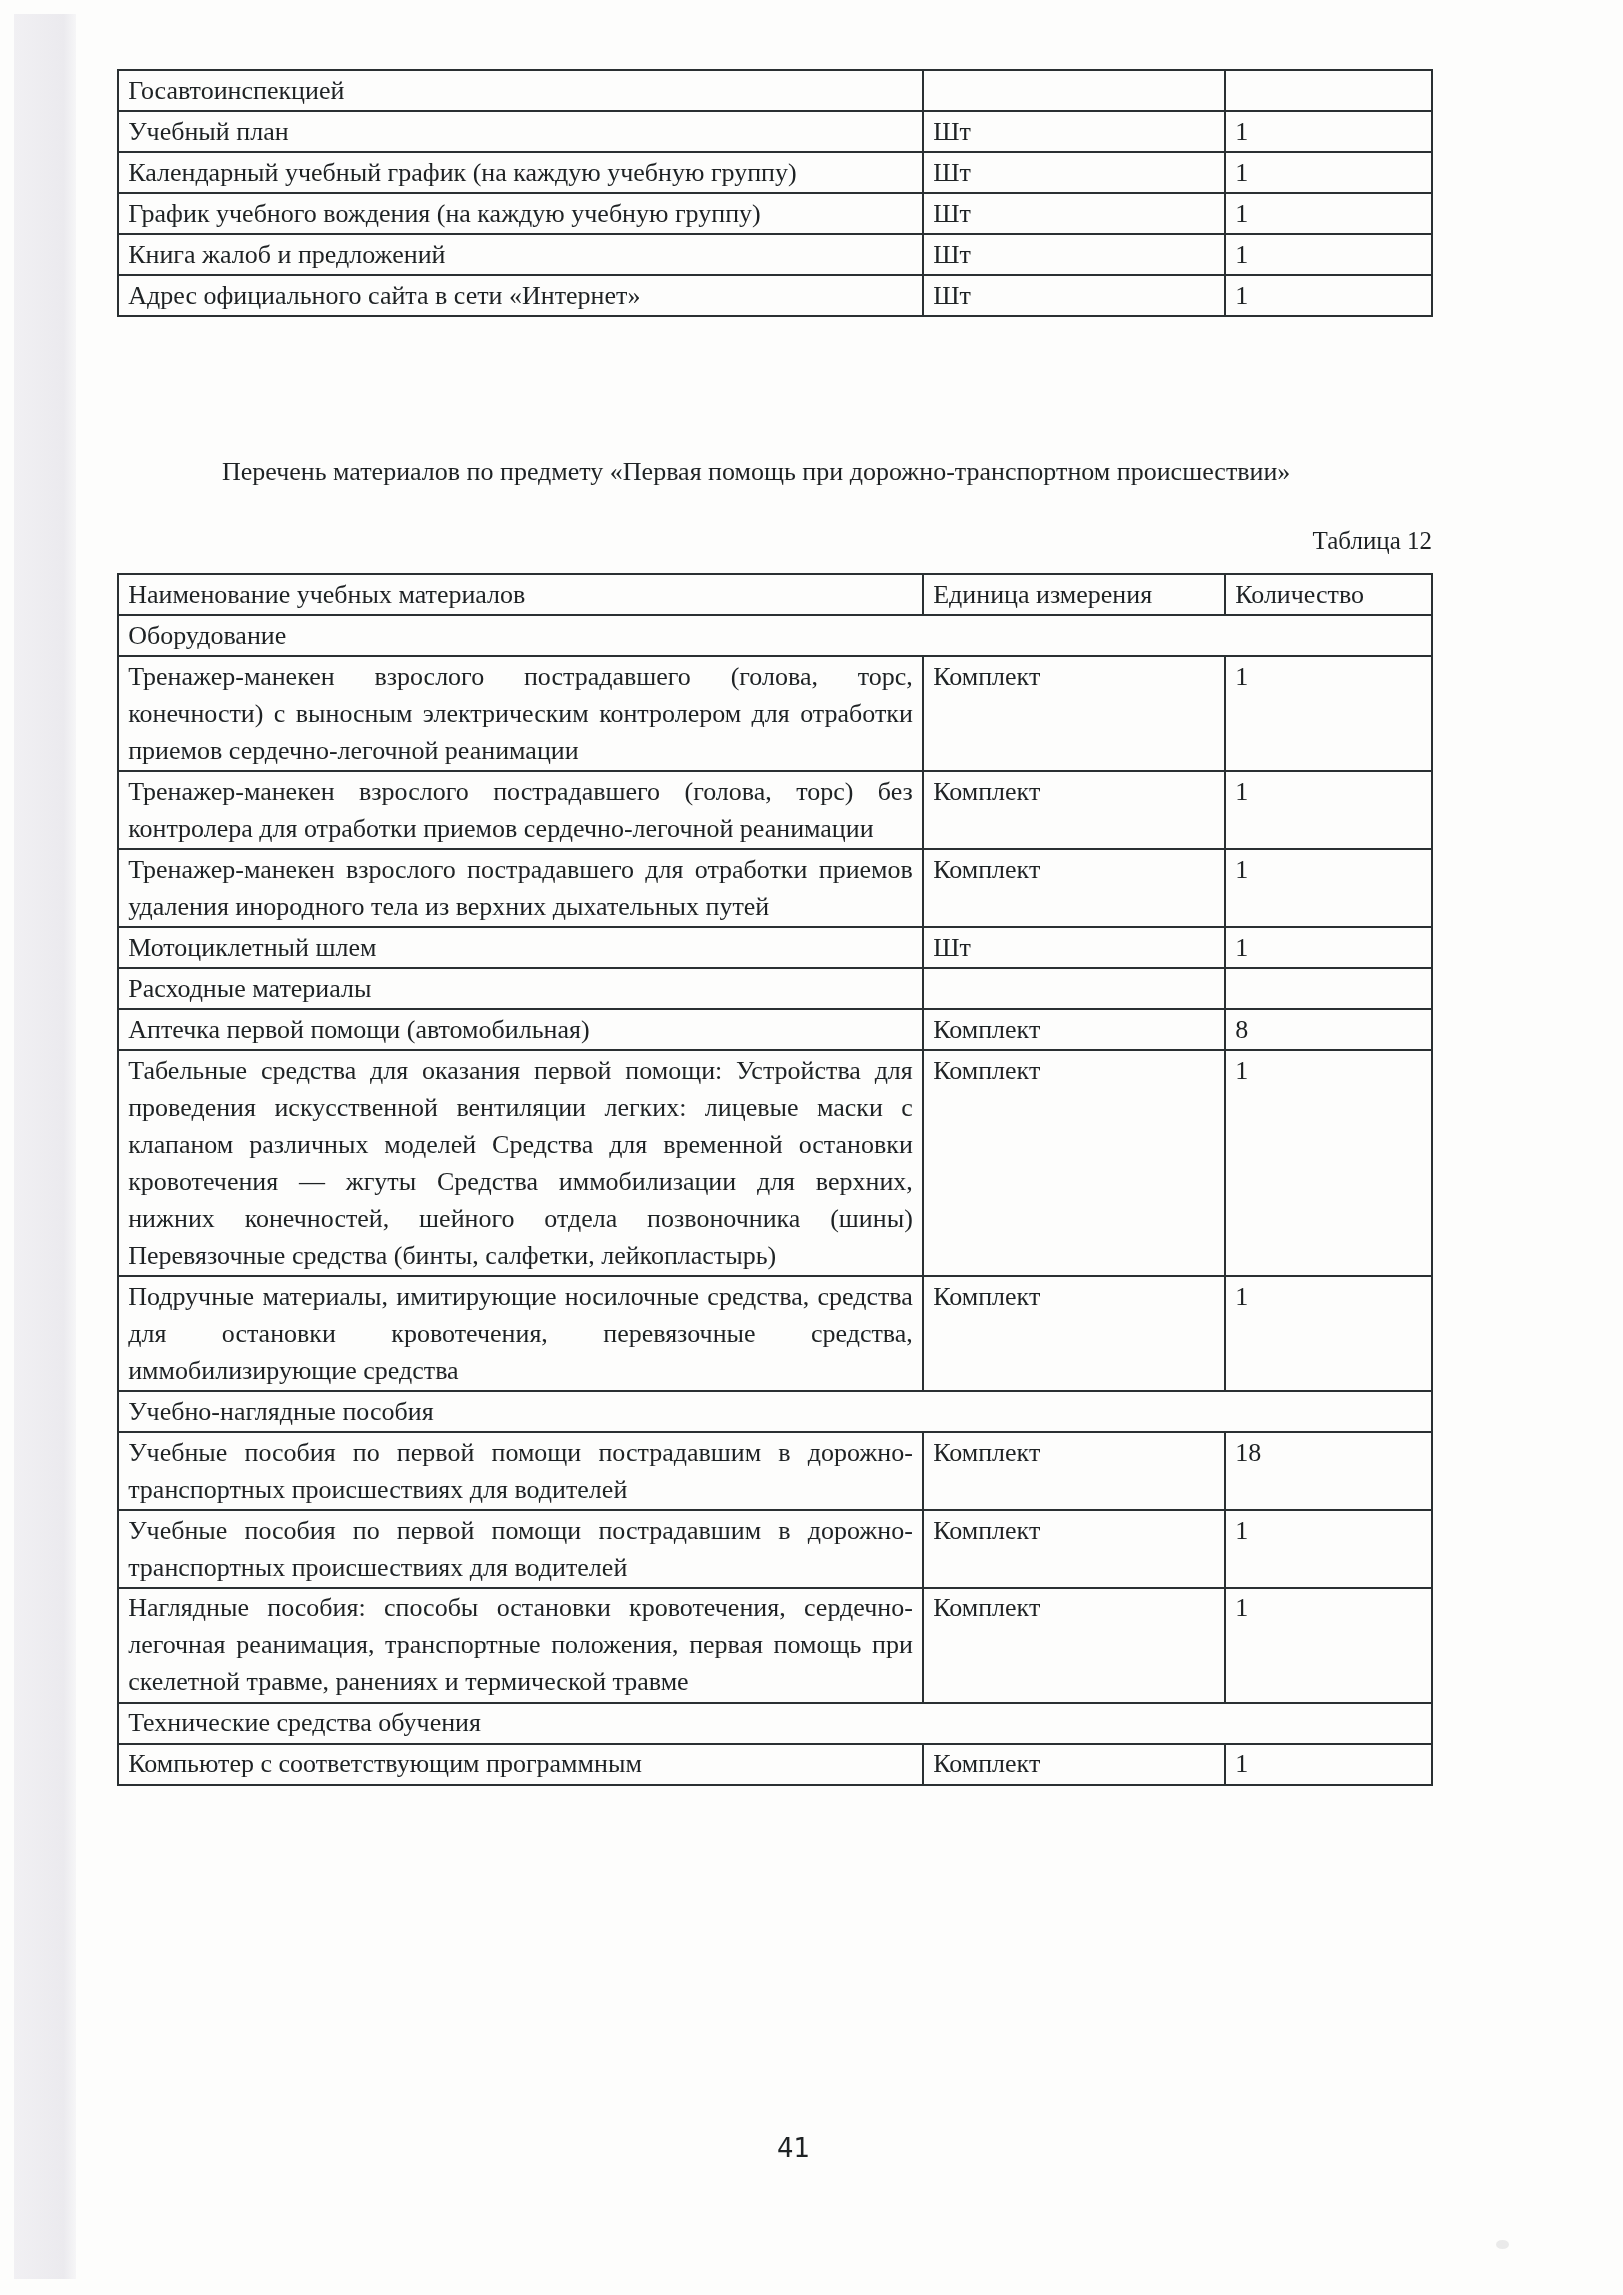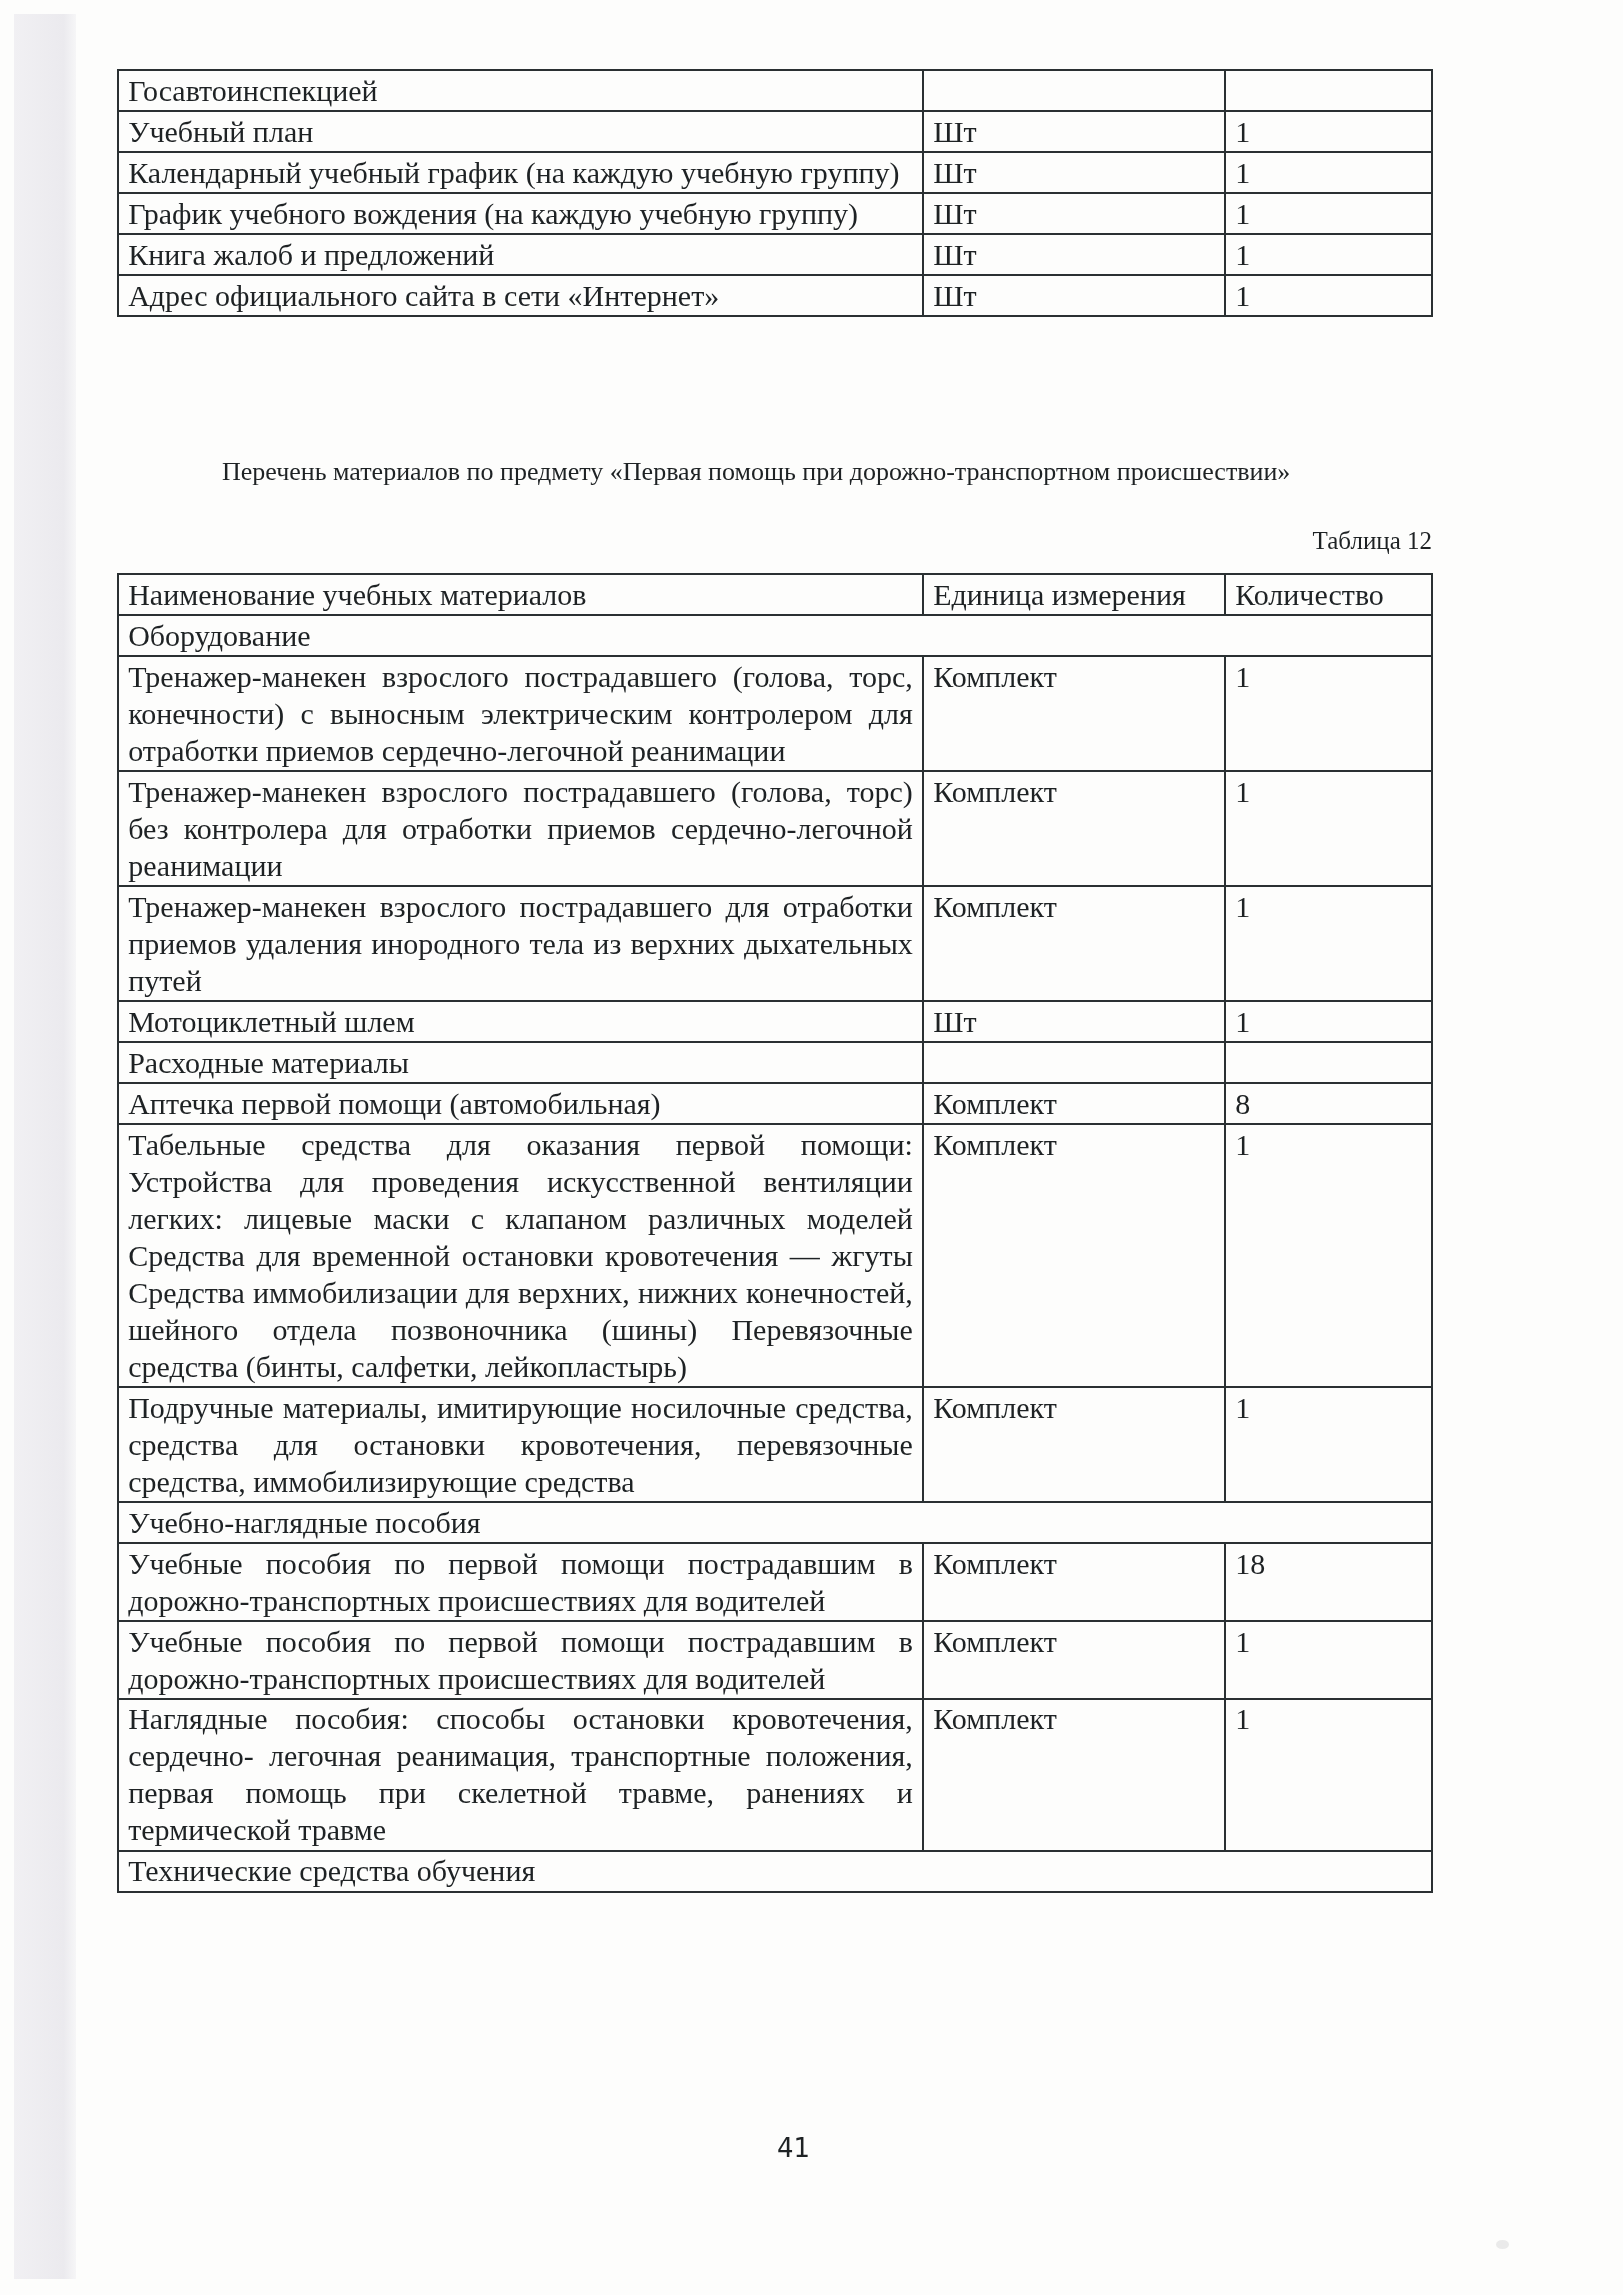--- a/index.html
+++ b/index.html
@@ -9,21 +9,21 @@
       font-family: "Liberation Serif", "DejaVu Serif", serif;
       color: #1e2224;
     }
     .scan-edge {
       position: absolute; left: 14.4px; top: 14.4px; width: 62px; height: 2265px;
       background: linear-gradient(to right, #f1f0f3, #ebeaee 80%, #f6f6f7);
     }
     table.doc {
       position: absolute; left: 117px; width: 1314px;
       border-collapse: collapse; table-layout: fixed;
-      font-size: 30px; line-height: 37px; border-radius: 28px;
+      font-size: 26px; line-height: 37px; border-radius: 28px;
     }
     table.doc td, table.doc th {
       border: 2px solid #2a3032;
       padding: 0.7px 9.2px 1.3px 9.2px;
       vertical-align: top; font-weight: normal; text-align: left;
     }
     table.doc td.name { text-align: justify; text-align-last: left; }
     .col1 { width: 805px; }
     .col2 { width: 302px; }
     .col3 { width: 207px; }
@@ -167,18 +167,23 @@
         <td>1</td>
       </tr>
       <tr>
         <td class="name">Наглядные пособия: способы остановки кровотечения, сердечно- легочная реанимация, транспортные положения, первая помощь при скелетной травме, ранениях и термической травме</td>
         <td>Комплект</td>
         <td>1</td>
       </tr>
       <tr>
         <td colspan="3">Технические средства обучения</td>
       </tr>
+      <tr>
+        <td class="name">Компьютер с соответствующим программным</td>
+        <td>Комплект</td>
+        <td>1</td>
+      </tr>
     </tbody>
 </table>
 
 <div class="page-number">41</div>
 <div class="artifact"></div>
 
 
 </body></html>

